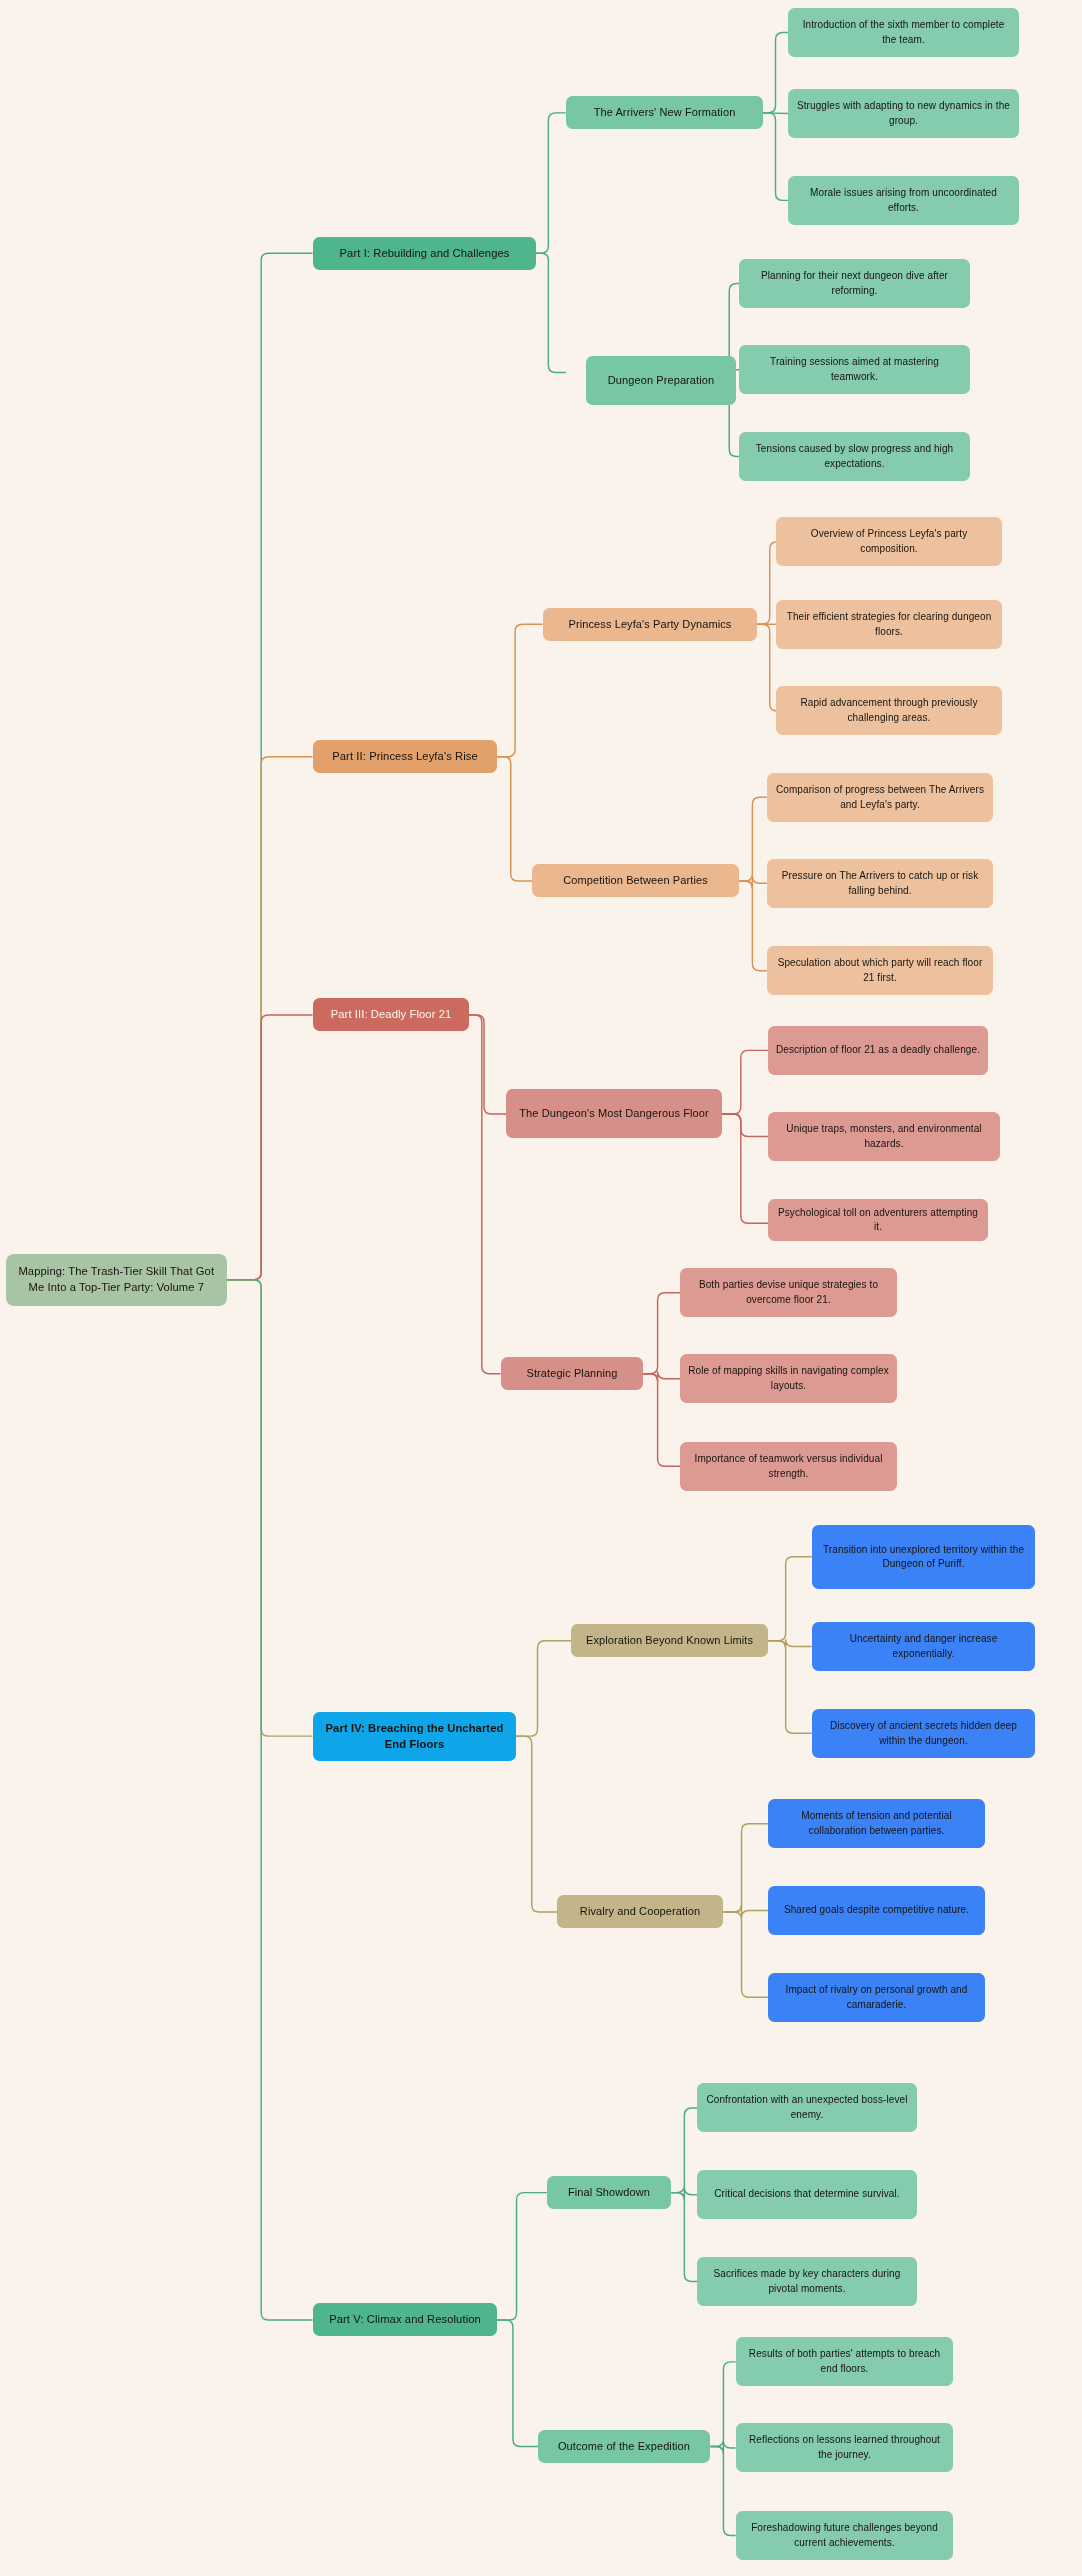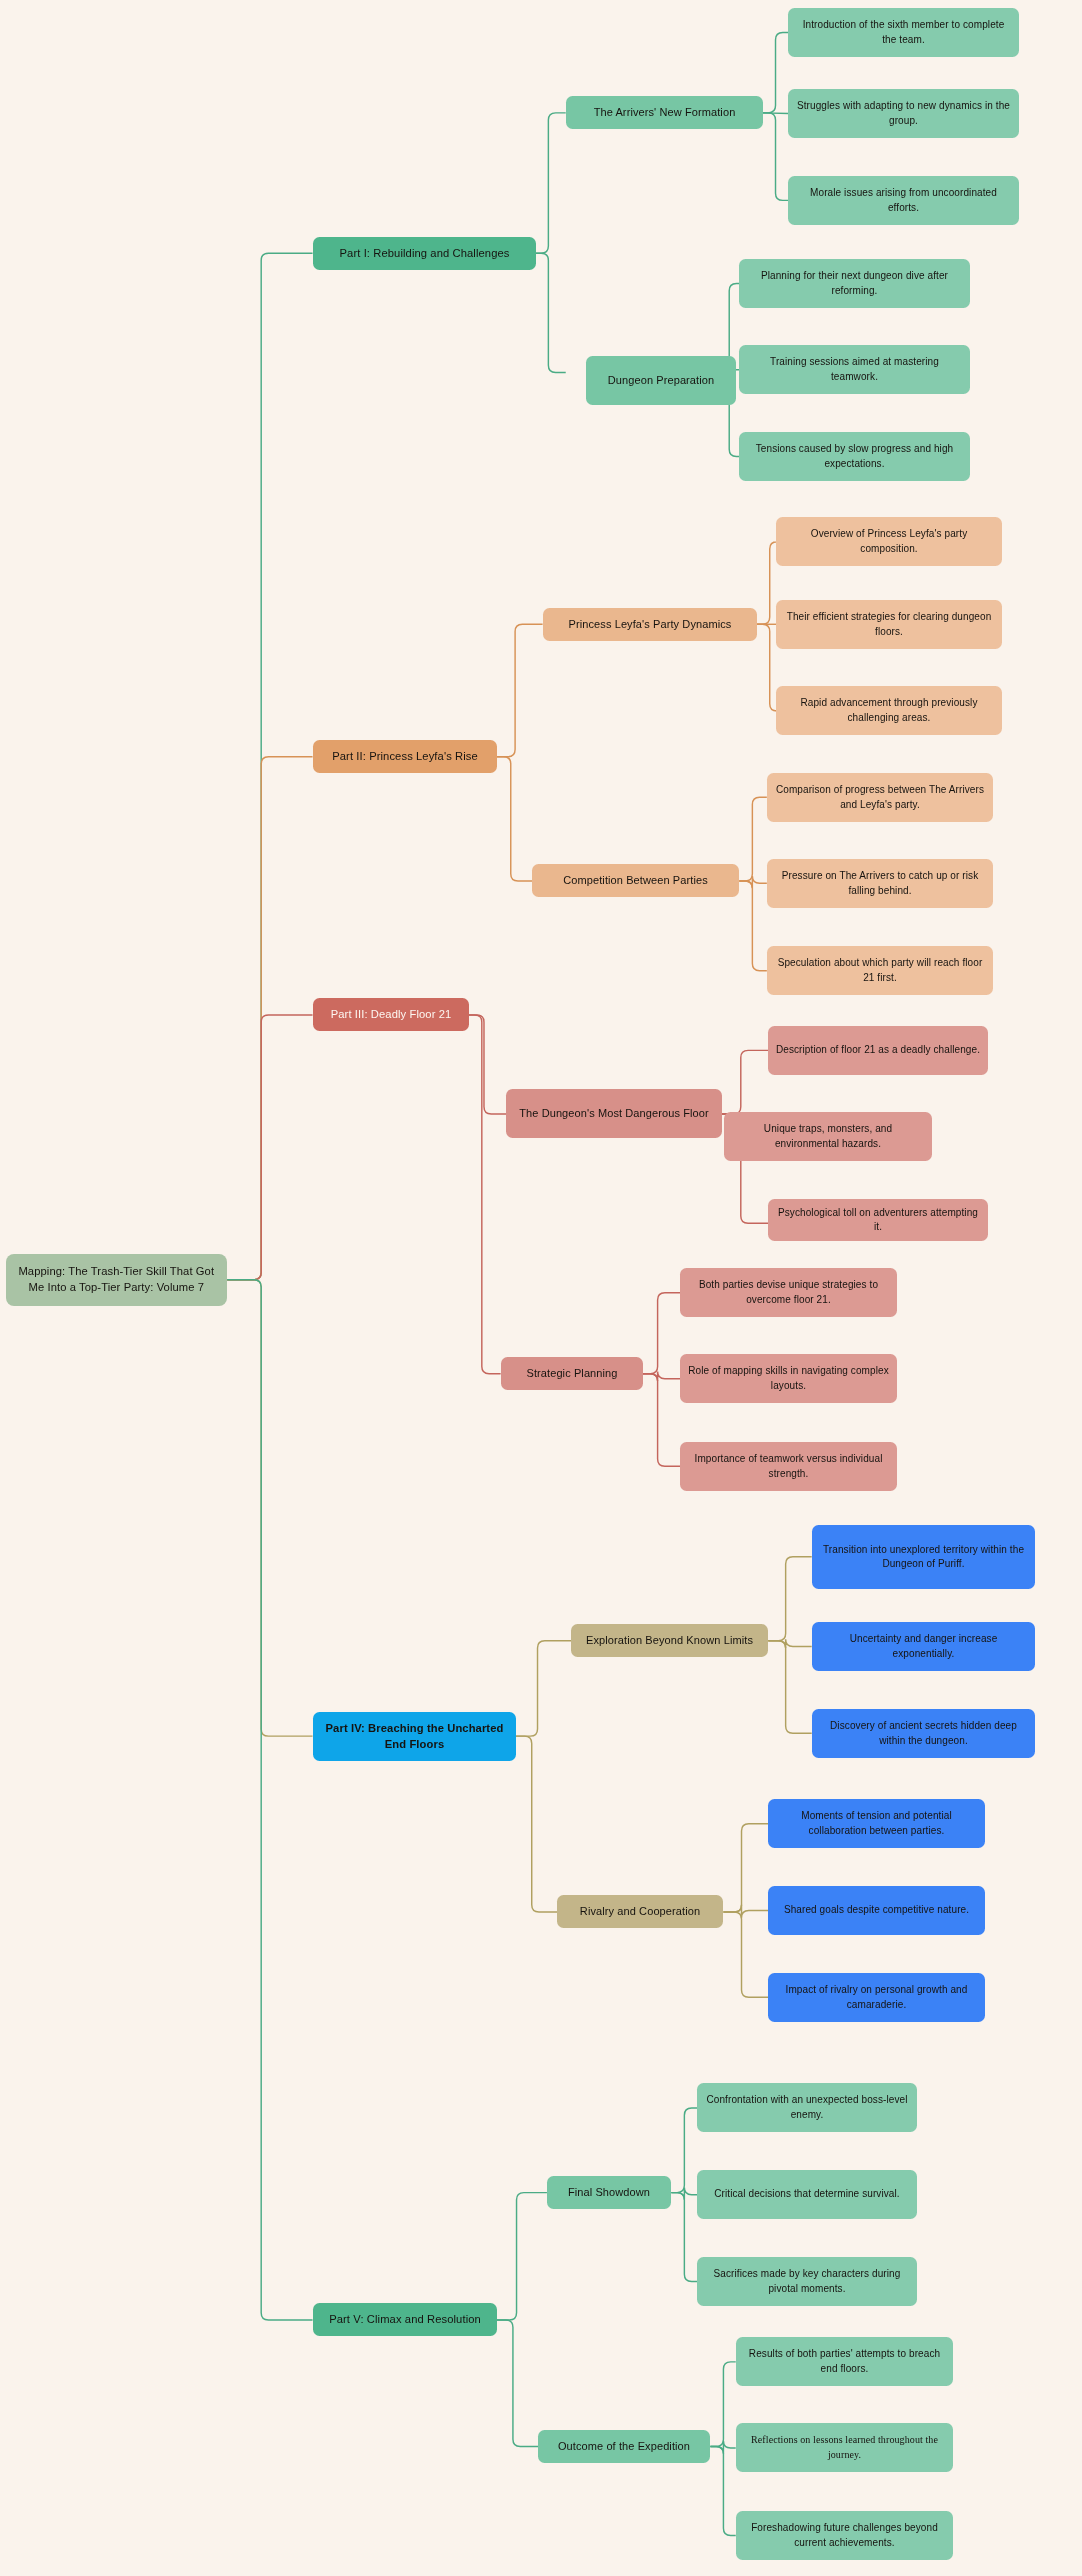--- a/index.html
+++ b/index.html
@@ -137,21 +137,21 @@
       <div class="node c-orange-3 l3" style="left: 776px; top: 517px; width: 226px; height: 49px;">Overview of Princess Leyfa's party composition.</div>
       <div class="node c-orange-3 l3" style="left: 776px; top: 600px; width: 226px; height: 49px;">Their efficient strategies for clearing dungeon floors.</div>
       <div class="node c-orange-3 l3" style="left: 776px; top: 686px; width: 226px; height: 49px;">Rapid advancement through previously challenging areas.</div>
       <div class="node c-orange-2 l2" style="left: 532px; top: 864px; width: 207px; height: 33px;">Competition Between Parties</div>
       <div class="node c-orange-3 l3" style="left: 767px; top: 773px; width: 226px; height: 49px;">Comparison of progress between The Arrivers and Leyfa's party.</div>
       <div class="node c-orange-3 l3" style="left: 767px; top: 859px; width: 226px; height: 49px;">Pressure on The Arrivers to catch up or risk falling behind.</div>
       <div class="node c-orange-3 l3" style="left: 767px; top: 946px; width: 226px; height: 49px;">Speculation about which party will reach floor 21 first.</div>
       <div class="node c-red-1 l1" style="left: 313px; top: 998px; width: 156px; height: 33px;">Part III: Deadly Floor 21</div>
       <div class="node c-red-2 l2" style="left: 506px; top: 1089px; width: 216px; height: 49px;">The Dungeon's Most Dangerous Floor</div>
       <div class="node c-red-3 l3" style="left: 768px; top: 1026px; width: 220px; height: 49px;">Description of floor 21 as a deadly challenge.</div>
-      <div class="node c-red-3 l3" style="left: 724px; top: 1112px; width: 208px; height: 49px;">Unique traps, monsters, and environmental hazards.</div>
+      <div class="node c-red-3 l3" style="left: 768px; top: 1112px; width: 232px; height: 49px;">Unique traps, monsters, and environmental hazards.</div>
       <div class="node c-red-3 l3" style="left: 768px; top: 1199px; width: 220px; height: 42px;">Psychological toll on adventurers attempting it.</div>
       <div class="node c-red-2 l2" style="left: 501px; top: 1357px; width: 142px; height: 33px;">Strategic Planning</div>
       <div class="node c-red-3 l3" style="left: 680px; top: 1268px; width: 217px; height: 49px;">Both parties devise unique strategies to overcome floor 21.</div>
       <div class="node c-red-3 l3" style="left: 680px; top: 1354px; width: 217px; height: 49px;">Role of mapping skills in navigating complex layouts.</div>
       <div class="node c-red-3 l3" style="left: 680px; top: 1442px; width: 217px; height: 49px;">Importance of teamwork versus individual strength.</div>
       <div class="node c-olive-1 l1" style="left: 313px; top: 1712px; width: 203px; height: 49px;">Part IV: Breaching the Uncharted End Floors</div>
       <div class="node c-olive-2 l2" style="left: 571px; top: 1624px; width: 197px; height: 33px;">Exploration Beyond Known Limits</div>
       <div class="node c-olive-3 l3" style="left: 812px; top: 1525px; width: 223px; height: 64px;">Transition into unexplored territory within the Dungeon of Puriff.</div>
       <div class="node c-olive-3 l3" style="left: 812px; top: 1622px; width: 223px; height: 49px;">Uncertainty and danger increase exponentially.</div>
       <div class="node c-olive-3 l3" style="left: 812px; top: 1709px; width: 223px; height: 49px;">Discovery of ancient secrets hidden deep within the dungeon.</div>
@@ -159,17 +159,17 @@
       <div class="node c-olive-3 l3" style="left: 768px; top: 1799px; width: 217px; height: 49px;">Moments of tension and potential collaboration between parties.</div>
       <div class="node c-olive-3 l3" style="left: 768px; top: 1886px; width: 217px; height: 49px;">Shared goals despite competitive nature.</div>
       <div class="node c-olive-3 l3" style="left: 768px; top: 1973px; width: 217px; height: 49px;">Impact of rivalry on personal growth and camaraderie.</div>
       <div class="node c-green-1 l1" style="left: 313px; top: 2303px; width: 184px; height: 33px;">Part V: Climax and Resolution</div>
       <div class="node c-green-2 l2" style="left: 547px; top: 2176px; width: 124px; height: 33px;">Final Showdown</div>
       <div class="node c-green-3 l3" style="left: 697px; top: 2083px; width: 220px; height: 49px;">Confrontation with an unexpected boss-level enemy.</div>
       <div class="node c-green-3 l3" style="left: 697px; top: 2170px; width: 220px; height: 49px;">Critical decisions that determine survival.</div>
       <div class="node c-green-3 l3" style="left: 697px; top: 2257px; width: 220px; height: 49px;">Sacrifices made by key characters during pivotal moments.</div>
       <div class="node c-green-2 l2" style="left: 538px; top: 2430px; width: 172px; height: 33px;">Outcome of the Expedition</div>
       <div class="node c-green-3 l3" style="left: 736px; top: 2337px; width: 217px; height: 49px;">Results of both parties' attempts to breach end floors.</div>
-      <div class="node c-green-3 l3" style="left: 736px; top: 2423px; width: 217px; height: 49px; font-family: Liberation Serif, serif;">Reflections on lessons learned throughout the journey.</div>
+      <div class="node c-green-3 l3" style="left: 736px; top: 2423px; width: 217px; height: 49px;">Reflections on lessons learned throughout the journey.</div>
       <div class="node c-green-3 l3" style="left: 736px; top: 2511px; width: 217px; height: 49px;">Foreshadowing future challenges beyond current achievements.</div>
     </div>
 </div>
 
 
 </body></html>

